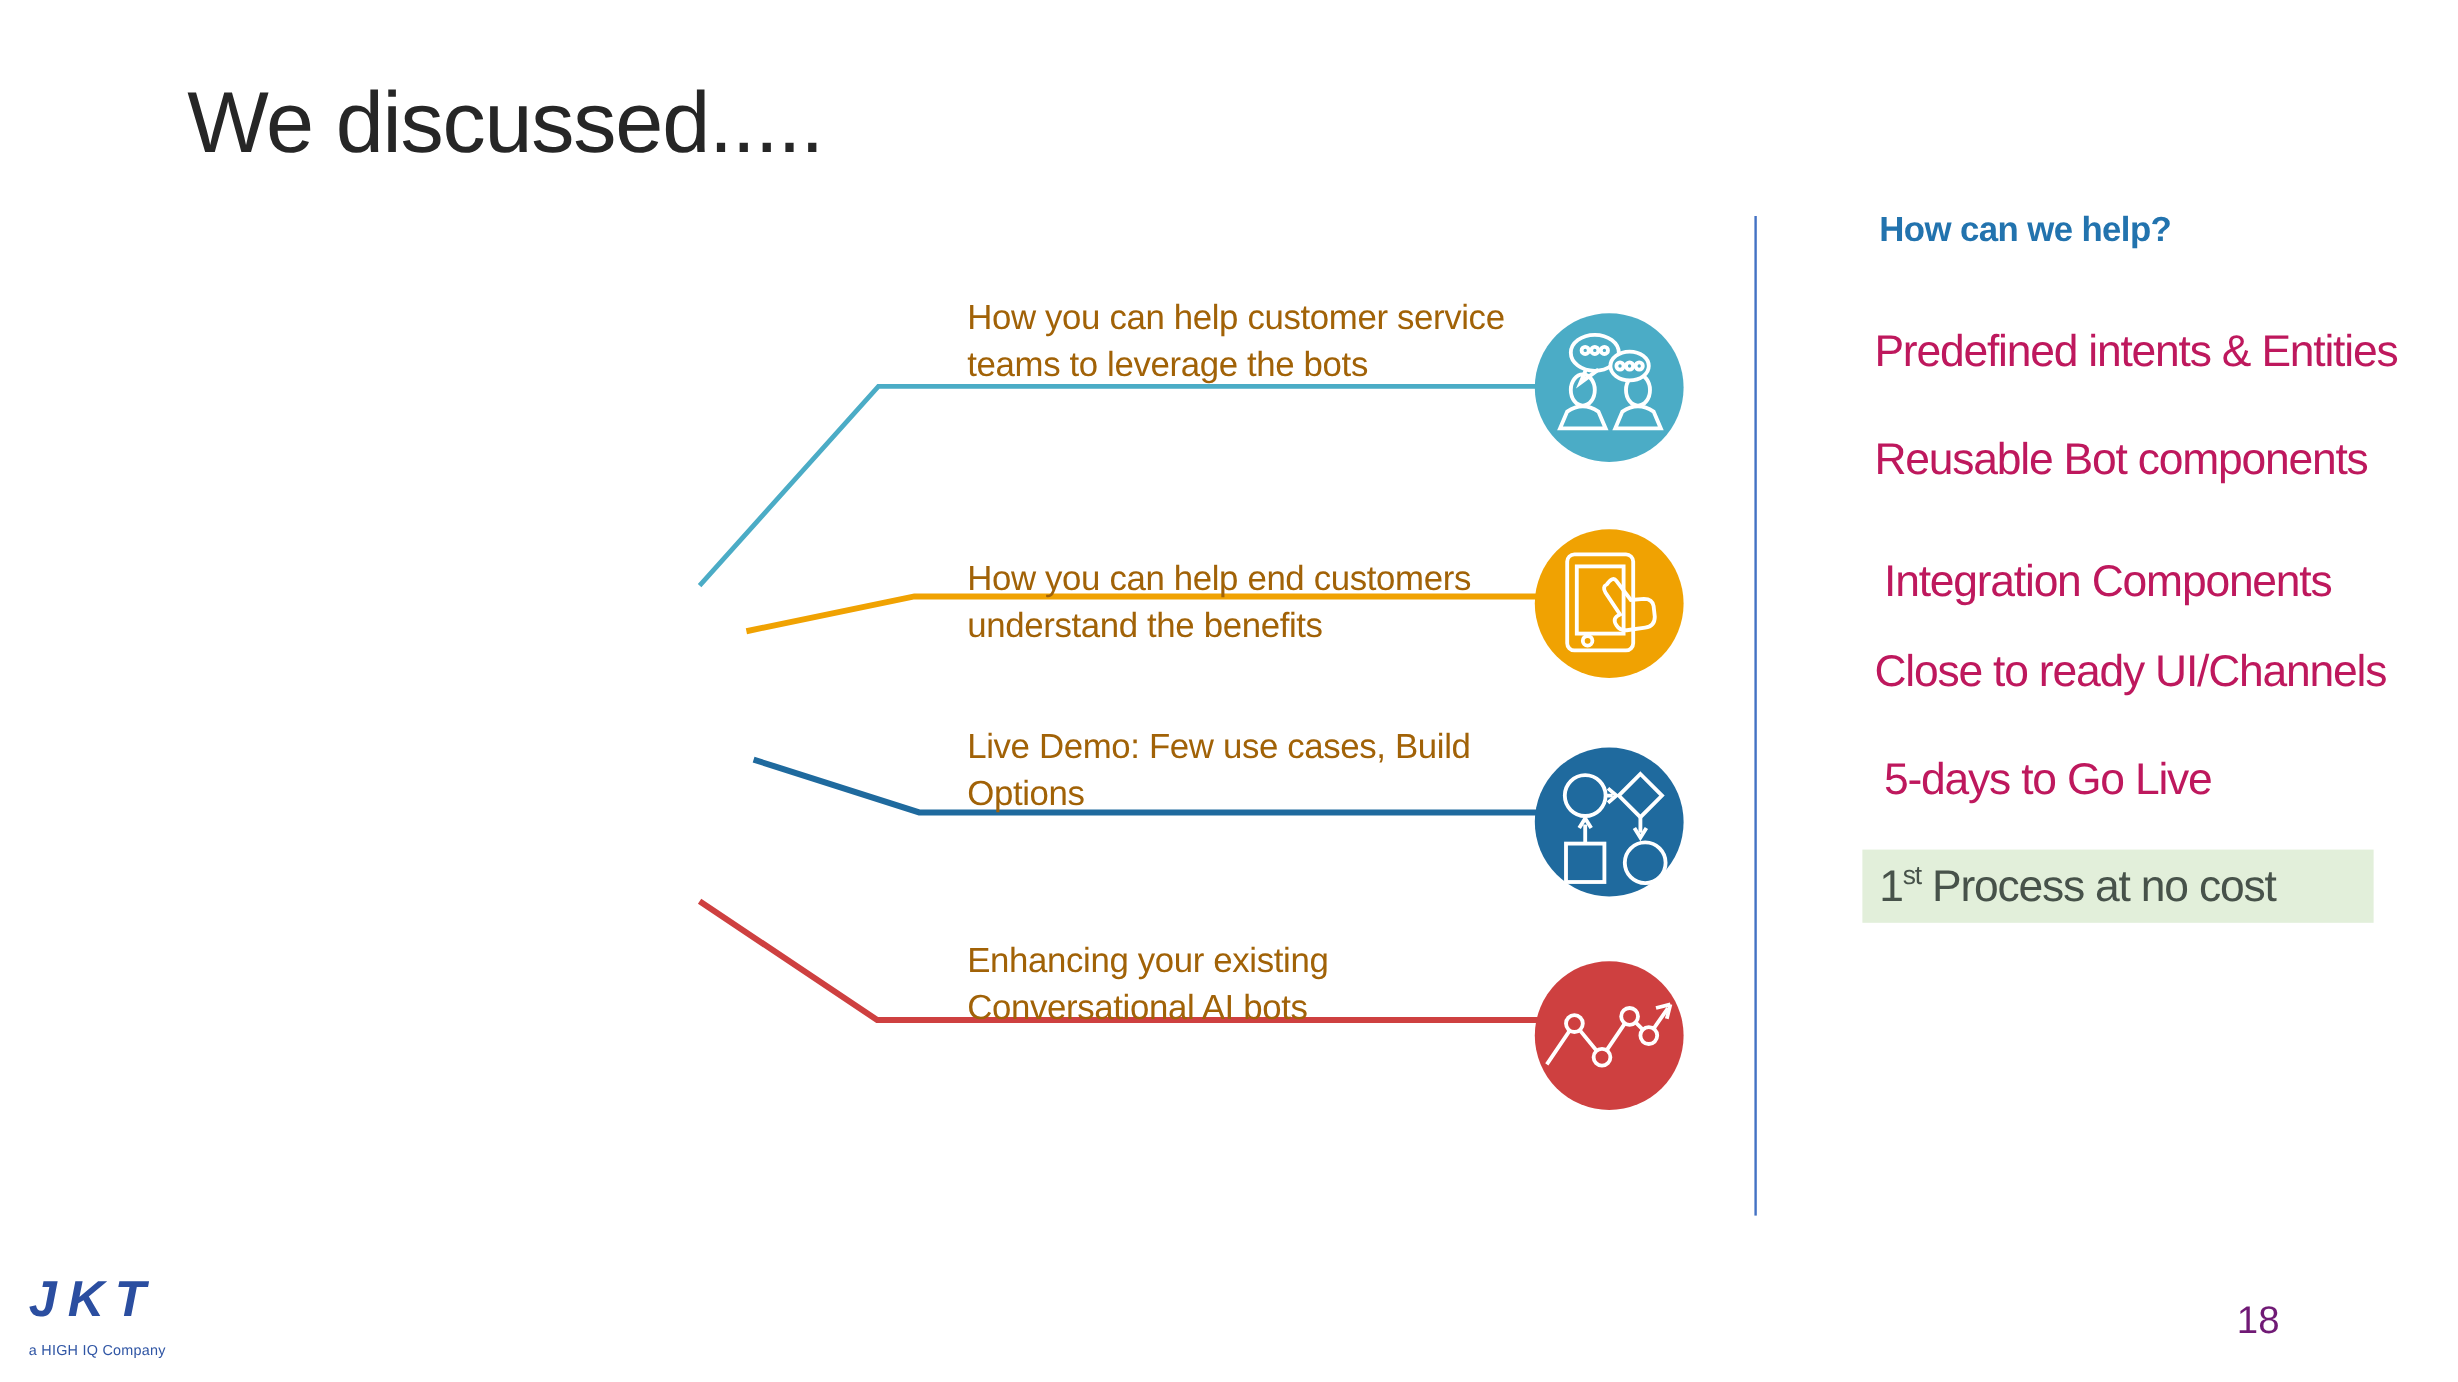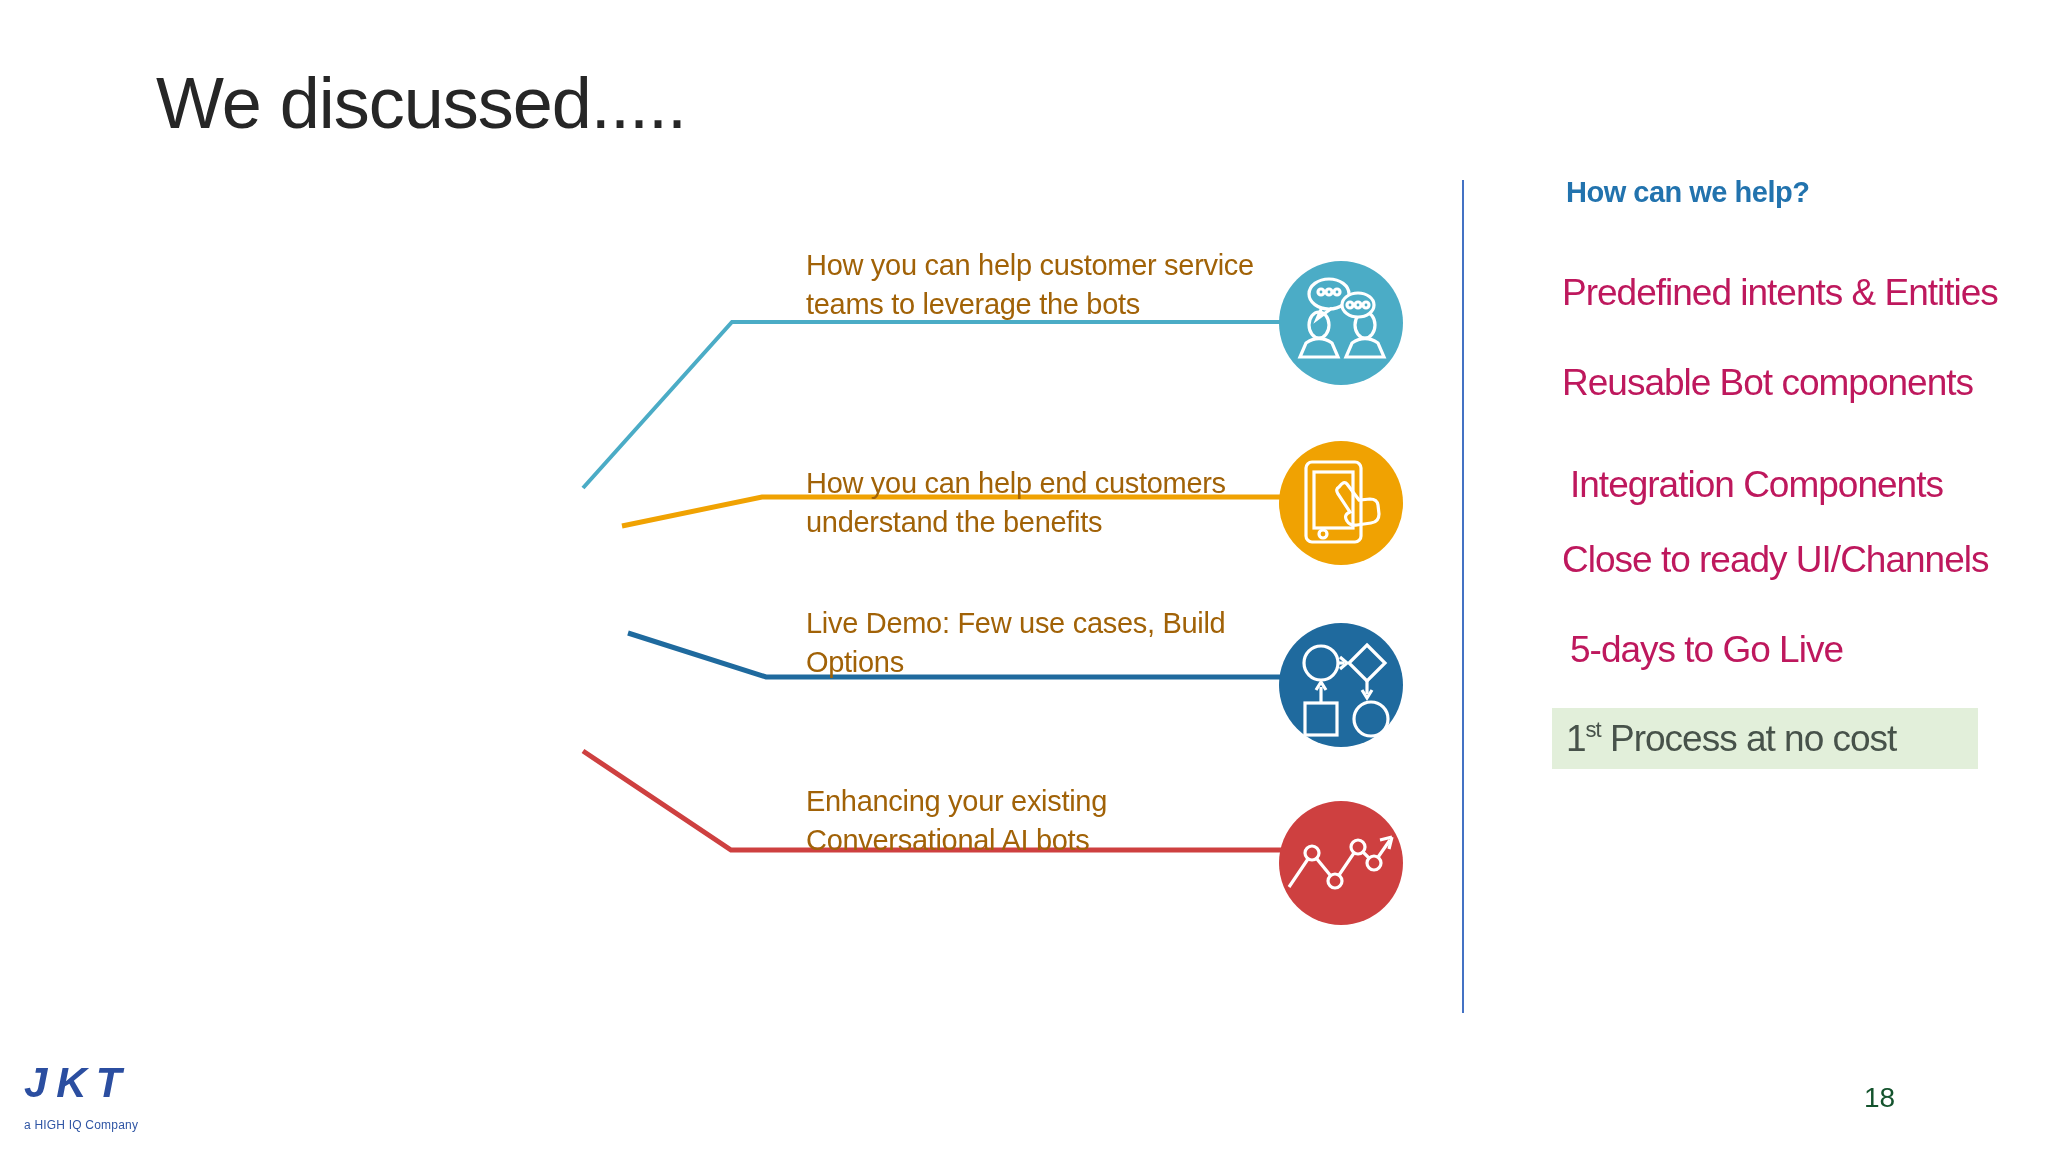--- a/index.html
+++ b/index.html
@@ -60,21 +60,21 @@
   }
   .logo-tagline{
     font-size:12px;color:#2F55A4;margin-top:14px;letter-spacing:0.2px;
   }
   .copyright{
     position:absolute;left:727px;top:1084px;
     font-size:26px;font-weight:300;color:#ababab;letter-spacing:0px;
   }
   .page-number{
     position:absolute;left:1864px;top:1082px;
-    font-size:28px;font-weight:300;color:#14532d;
+    font-size:32px;font-weight:300;color:#701a75;
   }
 </style>
 </head>
 <body>
 
 <div class="slide">
 
   <div class="title">We discussed.....</div>
 
   <svg class="lines-svg" viewBox="0 0 2048 1152">

